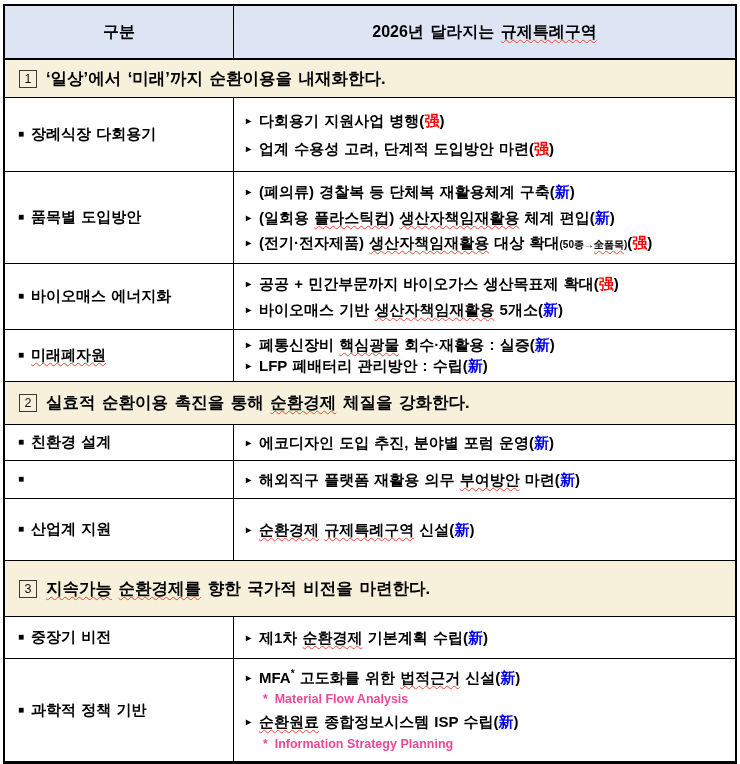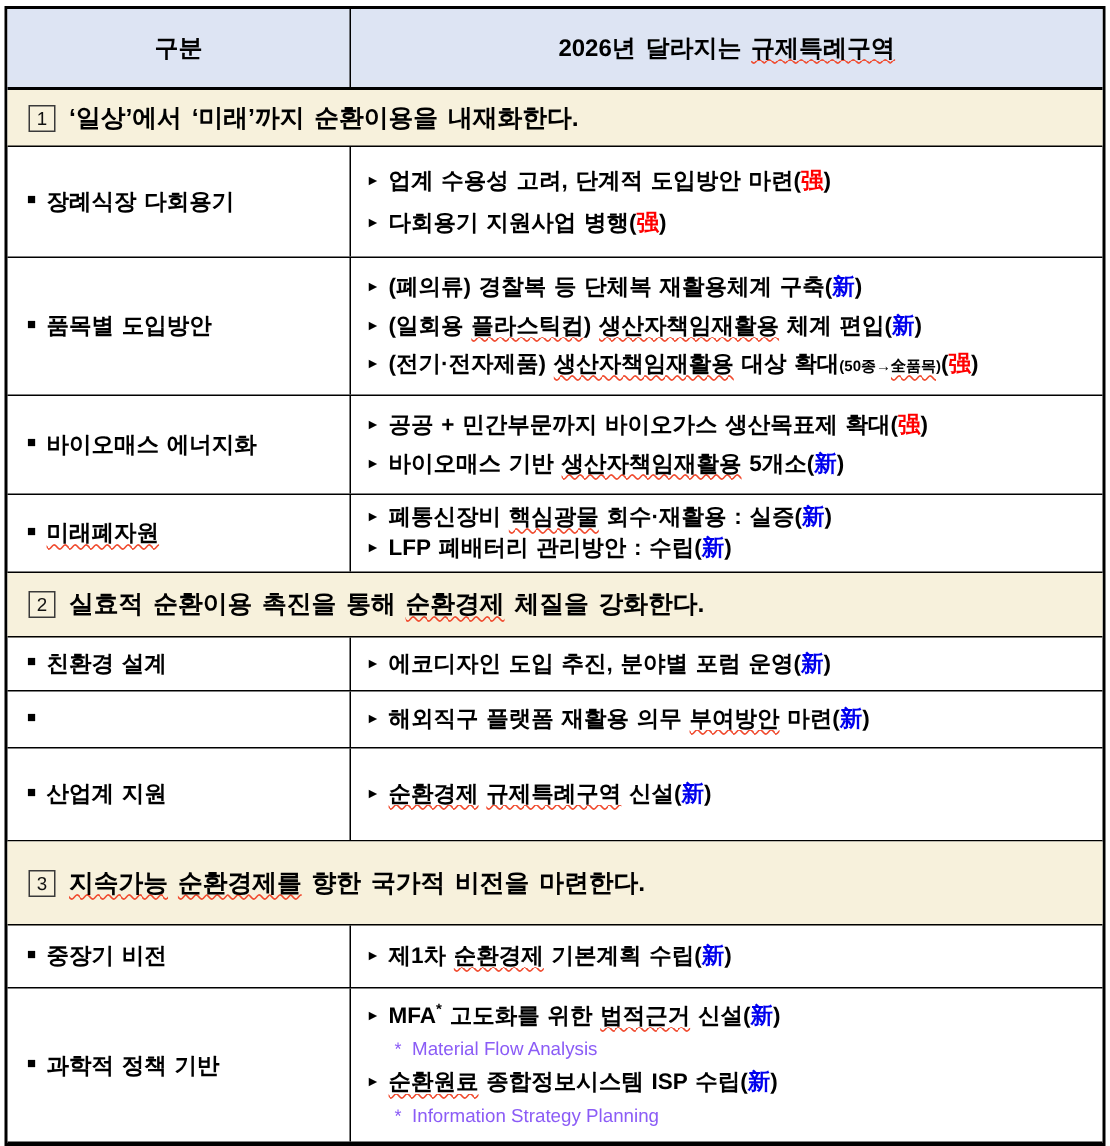--- a/index.html
+++ b/index.html
@@ -51,21 +51,21 @@
     padding:0 4px 0 13px;
     font-size:15px;font-weight:700;word-spacing:1px;
   }
   .cat-sq{font-size:10px;margin-right:7px;position:relative;top:-1px;}
   .items-cell{
     flex:1;display:flex;flex-direction:column;justify-content:space-evenly;
     padding:4px 6px 4px 12px;
   }
   .bullet-item{font-size:15px;font-weight:700;line-height:1.3;word-spacing:1px;}
   .bullet-tri{font-size:10px;margin-right:8px;position:relative;top:-2px;}
-  .note-item{font-size:12.5px;font-weight:400;padding-left:17px;color:#8b5cf6;line-height:1.25;}
+  .note-item{font-size:12.5px;font-weight:700;padding-left:17px;color:#ec4899;line-height:1.25;}
   .note-ast{margin-right:7px;font-size:12px;}
   
   .seg{white-space:pre-wrap;}
   .seg.small{font-size:10px;font-weight:700;}
   .seg.sup{vertical-align:super;font-size:10px;line-height:0;}
   .seg.wavy{
     text-decoration-line:underline;
     text-decoration-style:wavy;
     text-decoration-color:var(--wavy);
     text-decoration-thickness:1px;
@@ -90,22 +90,22 @@
         <div class="row section-row" style="height: 38px;">
           <span class="numbox">1</span>
           <span class="section-title"><span class="seg">‘일상’에서 ‘미래’까지 순환이용을 내재화한다.</span></span>
         </div>
         <div class="row" style="height: 74px;">
           <div class="cat-cell">
             <span class="cat-sq">■</span>
             <span class="cat-label"><span class="seg">장례식장 다회용기</span></span>
           </div>
           <div class="items-cell">
+            <div class="bullet-item"><span class="bullet-tri">▸</span><span class="seg">다회용기 지원사업 병행(</span><span class="seg c-strong">强</span><span class="seg">)</span></div>
             <div class="bullet-item"><span class="bullet-tri">▸</span><span class="seg">업계 수용성 고려, 단계적 도입방안 마련(</span><span class="seg c-strong">强</span><span class="seg">)</span></div>
-            <div class="bullet-item"><span class="bullet-tri">▸</span><span class="seg">다회용기 지원사업 병행(</span><span class="seg c-strong">强</span><span class="seg">)</span></div>
           </div>
         </div>
         <div class="row" style="height: 92px;">
           <div class="cat-cell">
             <span class="cat-sq">■</span>
             <span class="cat-label"><span class="seg">품목별 도입방안</span></span>
           </div>
           <div class="items-cell">
             <div class="bullet-item"><span class="bullet-tri">▸</span><span class="seg">(폐의류) 경찰복 등 단체복 재활용체계 구축(</span><span class="seg c-new">新</span><span class="seg">)</span></div>
             <div class="bullet-item"><span class="bullet-tri">▸</span><span class="seg">(일회용 </span><span class="seg wavy">플라스틱컵</span><span class="seg">) </span><span class="seg wavy">생산자책임재활용</span><span class="seg"> 체계 편입(</span><span class="seg c-new">新</span><span class="seg">)</span></div>

